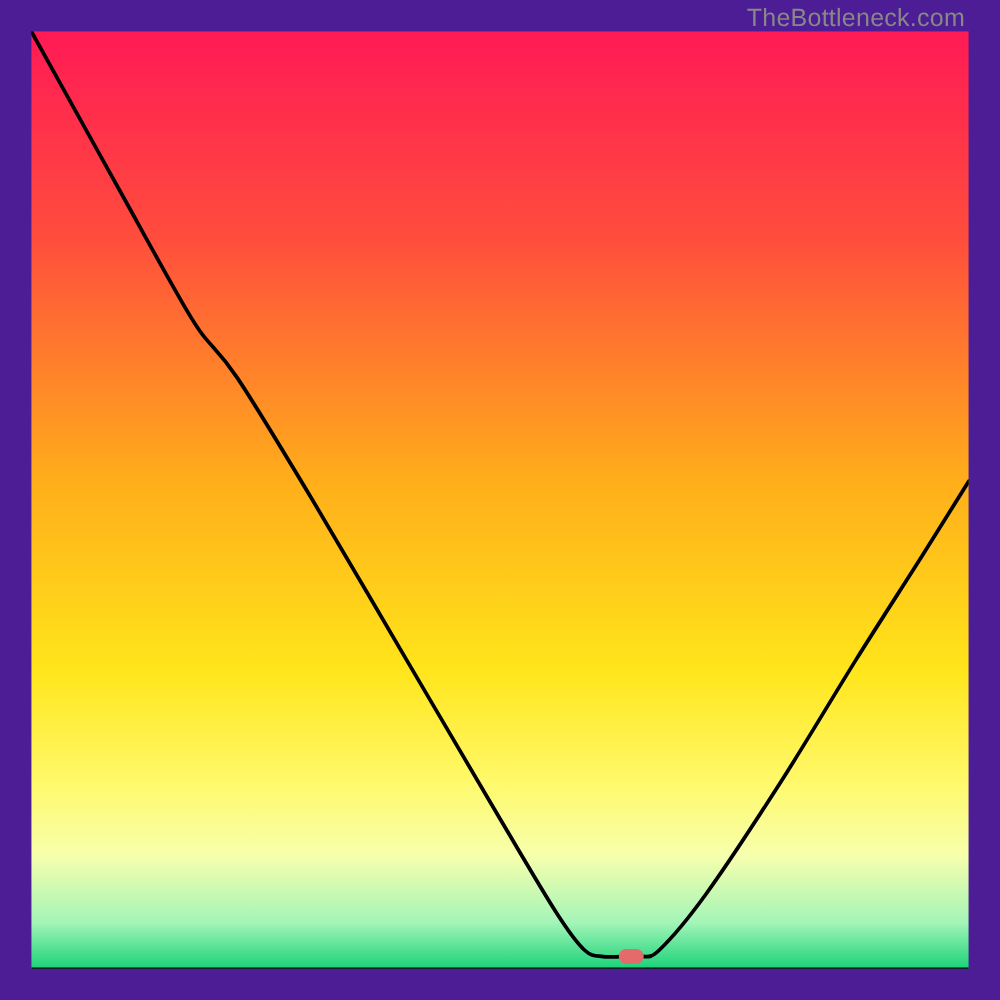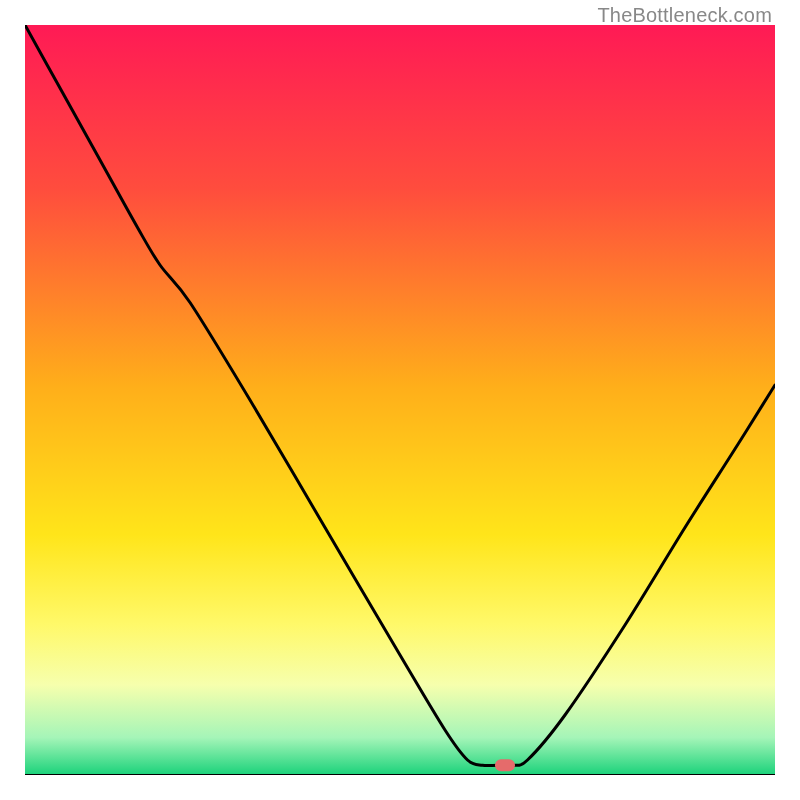--- a/index.html
+++ b/index.html
@@ -8,21 +8,21 @@
     background: #000;
     width: 800px;
     height: 800px;
     overflow: hidden;
     font-family: Arial, sans-serif;
   }
   .chart-container {
     position: relative;
     width: 800px;
     height: 800px;
-    background: #ffffff;
+    background: #4c1d95;
   }
   .plot-area {
     position: absolute;
     left: 25px;
     top: 25px;
     width: 750px;
     height: 750px;
   }
   .watermark {
     position: absolute;

